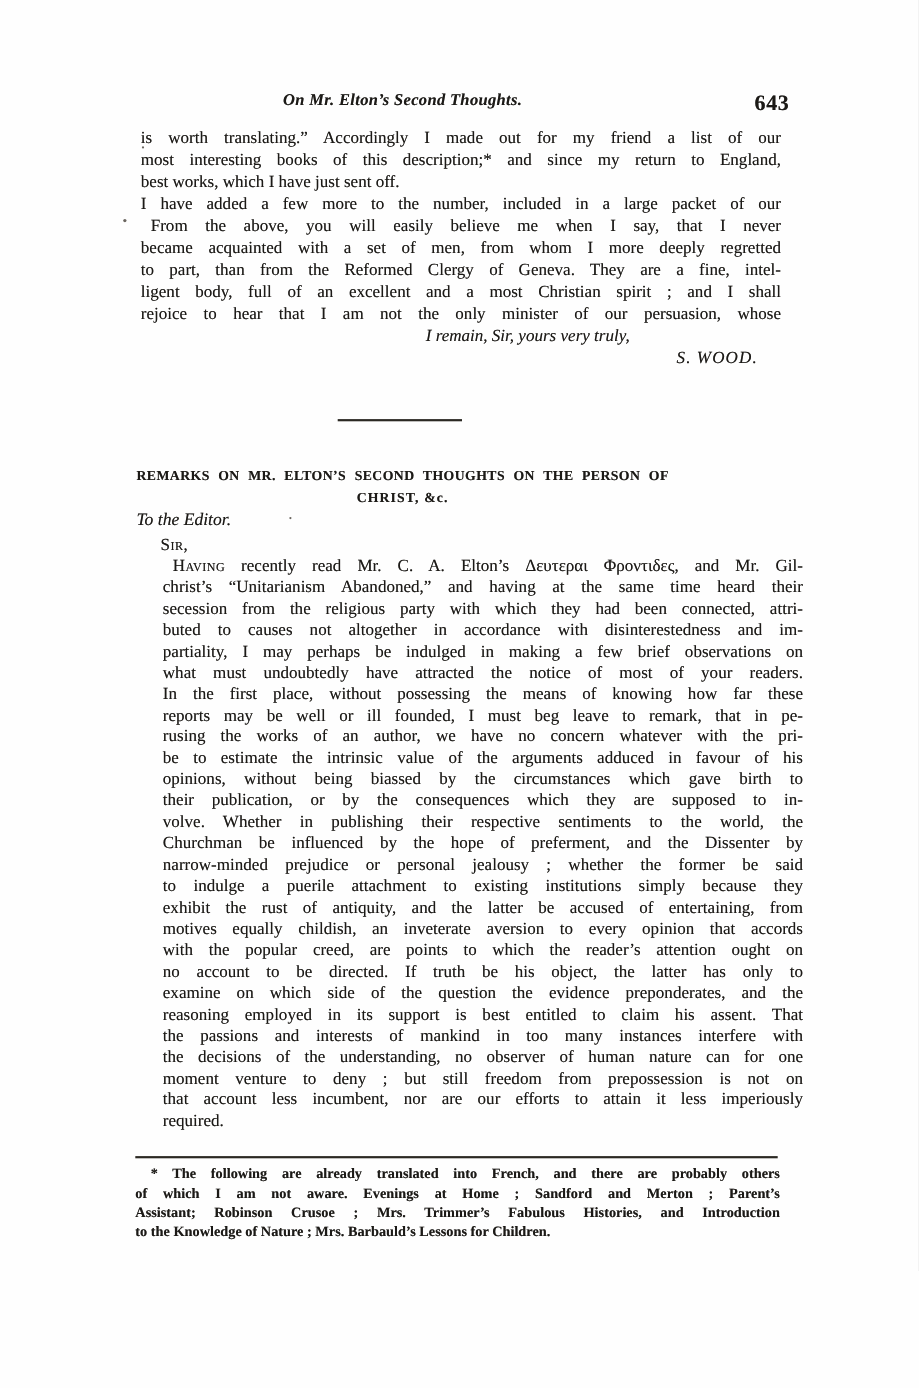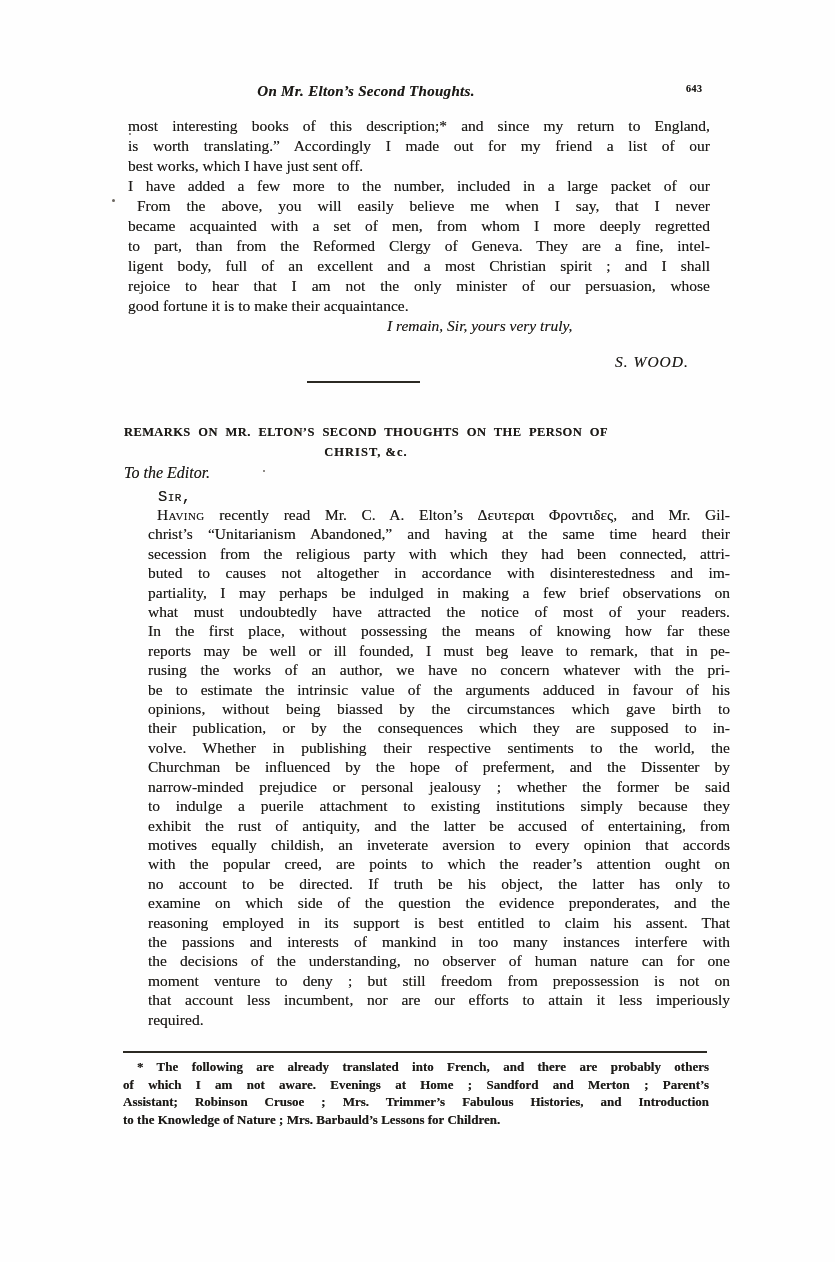--- a/index.html
+++ b/index.html
@@ -13,58 +13,58 @@
     text-shadow:0 0 .4px rgba(20,18,15,.55);
   }
   
   .running-header{
     position:absolute;left:124px;top:83px;width:484px;
     text-align:center;font-style:italic;font-weight:700;
     font-size:15px;letter-spacing:.3px;
   }
   .page-number{
     position:absolute;left:686px;top:83px;
-    font-weight:700;font-size:10px;letter-spacing:.5px;
+    font-weight:700;font-size:20px;letter-spacing:.5px;
   }
   
   .ln{
     text-align:justify;
     text-align-last:justify;
     -moz-text-align-last:justify;
   }
   .ln.end{text-align-last:left;-moz-text-align-last:left;}
   .ln.ind{text-indent:9px;}
   .ln.free{text-align:left;text-align-last:left;font-style:italic;}
   
   .letter-body{
     position:absolute;left:128px;top:116px;width:582px;
     font-size:15.5px;line-height:20px;
   }
   .closing{margin-left:259px;}
-  .signature{margin-left:487px;letter-spacing:1px;margin-top:16px;}
+  .signature{margin-left:487px;letter-spacing:1px;}
   
   .rule{position:absolute;height:2px;background:#2b2923;}
   .rule-short{left:307px;top:381px;width:113px;}
   .rule-foot{left:123px;top:1051px;width:584px;}
   
   .article-heading{
     position:absolute;left:124px;top:422px;width:484px;
     font-weight:700;font-size:12.5px;line-height:20px;letter-spacing:.4px;
   }
   .article-heading .l1{text-align:justify;text-align-last:justify;-moz-text-align-last:justify;}
   .article-heading .l2{text-align:center;letter-spacing:1px;}
   .editor-line{
     position:absolute;left:124px;top:464px;width:484px;
     text-align:left;font-style:italic;font-size:16px;
   }
   .salutation{
     position:absolute;left:128px;top:487px;width:582px;
     font-size:15.5px;
   }
-  .salutation .sc{margin-left:30px;font-family:Liberation Mono, monospace;}
+  .salutation .sc{margin-left:18px;}
   .sc{font-variant:small-caps;letter-spacing:.4px;}
   
   .article-body{
     position:absolute;left:128px;top:505px;width:582px;
     font-size:15.5px;line-height:19.4px;margin-left:20px;
   }
   
   .footnote{
     position:absolute;left:123px;top:1058px;width:586px;
     font-size:13px;font-weight:700;line-height:17.6px;
@@ -80,30 +80,29 @@
 <body>
 
 <div class="page">
 
   <div class="running-header">
     <span>On Mr. Elton’s Second Thoughts.</span>
   </div>
   <div class="page-number">643</div>
 
   <div class="letter-body">
+    <div class="ln j">is worth translating.” Accordingly I made out for my friend a list of our</div>
     <div class="ln j">most interesting books of this description;* and since my return to England,</div>
-    <div class="ln j">is worth translating.” Accordingly I made out for my friend a list of our</div>
     <div class="ln end">best works, which I have just sent off.</div>
     <div class="ln j">I have added a few more to the number, included in a large packet of our</div>
     <div class="ln j ind">From the above, you will easily believe me when I say, that I never</div>
     <div class="ln j">became acquainted with a set of men, from whom I more deeply regretted</div>
     <div class="ln j">to part, than from the Reformed Clergy of Geneva. They are a fine, intel-</div>
     <div class="ln j">ligent body, full of an excellent and a most Christian spirit ; and I shall</div>
     <div class="ln j">rejoice to hear that I am not the only minister of our persuasion, whose</div>
-    <div class="ln end">good fortune it is to make their acquaintance.</div>
     <div class="ln free closing">I remain, Sir, yours very truly,</div>
     <div class="ln free signature">S. WOOD.</div>
   </div>
 
   <div class="rule rule-short"></div>
 
   <div class="article-heading">
     <div class="l1">REMARKS ON MR. ELTON’S SECOND THOUGHTS ON THE PERSON OF</div>
     <div class="l2">CHRIST, &amp;c.</div>
   </div>

